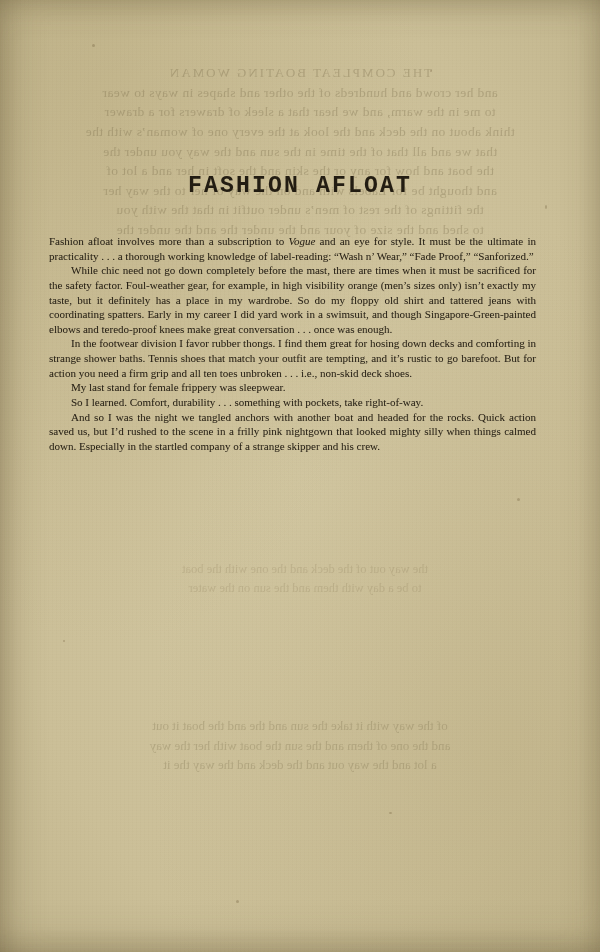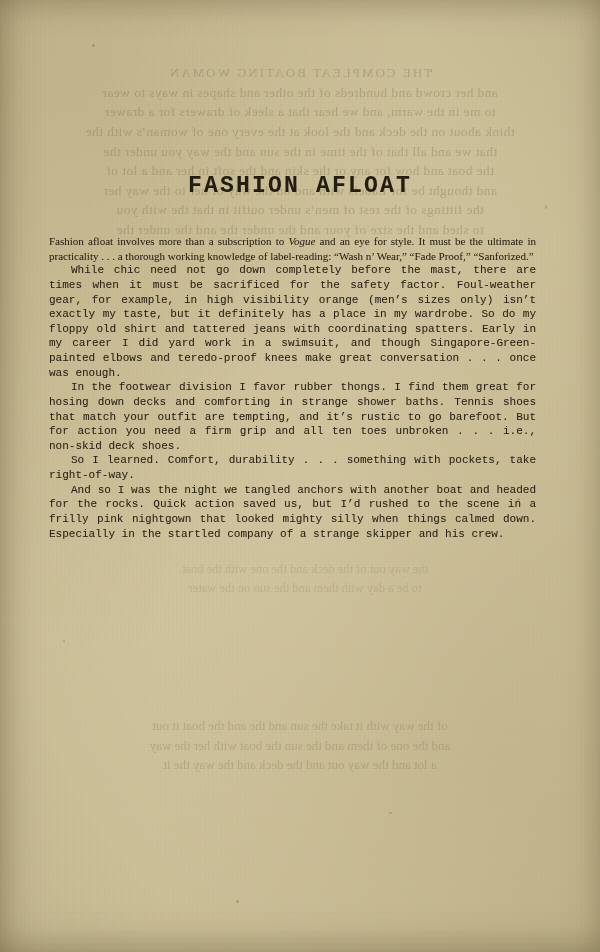--- a/index.html
+++ b/index.html
@@ -120,21 +120,20 @@
     font-size: 11px;
     line-height: 1.33;
     text-align: justify;
     text-justify: inter-word;
   }
   .body-text p {
     margin: 0;
   }
   .body-text p.indent {
     text-indent: 22px;
-    font-family: Liberation Mono, monospace;
   }
   .body-text i {
     font-style: italic;
   }
   
   .body-text, .headline {
     text-shadow: 0.3px 0.3px 0 rgba(60,48,28,0.18);
   }
 </style>
 </head>
@@ -164,20 +163,21 @@
     <div>and the one of them and the sun the boat with her the way</div>
     <div>a lot and the way out and the deck and the way the it</div>
   </div>
 
   <h1 class="headline">FASHION AFLOAT</h1>
 
   <div class="body-text" id="body-text">
       <p><span>Fashion afloat involves more than a subscription to </span><i>Vogue</i><span> and an eye for style. It must be the ultimate in practicality . . . a thorough working knowledge of label-reading: “Wash n’ Wear,” “Fade Proof,” “Sanforized.”</span></p>
       <p class="indent"><span>While chic need not go down completely before the mast, there are times when it must be sacrificed for the safety factor. Foul-weather gear, for example, in high visibility orange (men’s sizes only) isn’t exactly my taste, but it definitely has a place in my wardrobe. So do my floppy old shirt and tattered jeans with coordinating spatters. Early in my career I did yard work in a swimsuit, and though Singapore-Green-painted elbows and teredo-proof knees make great conversation . . . once was enough.</span></p>
       <p class="indent"><span>In the footwear division I favor rubber thongs. I find them great for hosing down decks and comforting in strange shower baths. Tennis shoes that match your outfit are tempting, and it’s rustic to go barefoot. But for action you need a firm grip and all ten toes unbroken . . . i.e., non-skid deck shoes.</span></p>
+      <p class="indent"><span>My last stand for female frippery was sleepwear.</span></p>
       <p class="indent"><span>So I learned. Comfort, durability . . . something with pockets, take right-of-way.</span></p>
       <p class="indent"><span>And so I was the night we tangled anchors with another boat and headed for the rocks. Quick action saved us, but I’d rushed to the scene in a frilly pink nightgown that looked mighty silly when things calmed down. Especially in the startled company of a strange skipper and his crew.</span></p>
     </div>
 
   <div class="grain"></div>
   <div class="edge-shade"></div>
 
   <div class="speck" style="left:92px;  top:44px;  width:3px; height:3px;"></div>
   <div class="speck" style="left:430px; top:70px;  width:2px; height:2px;"></div>
   <div class="speck" style="left:151px; top:316px; width:4px; height:2px;"></div>

